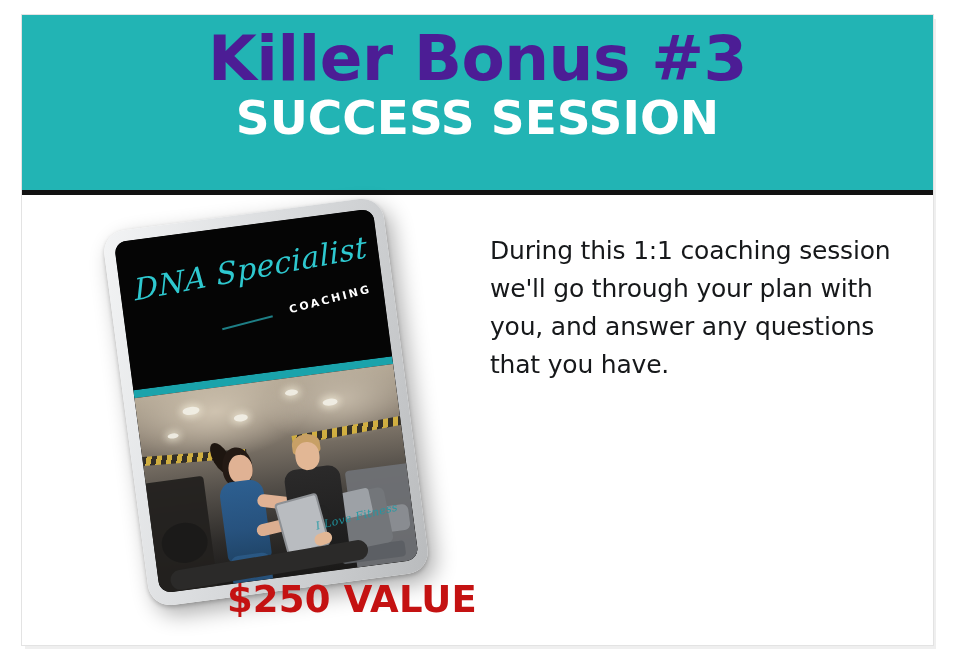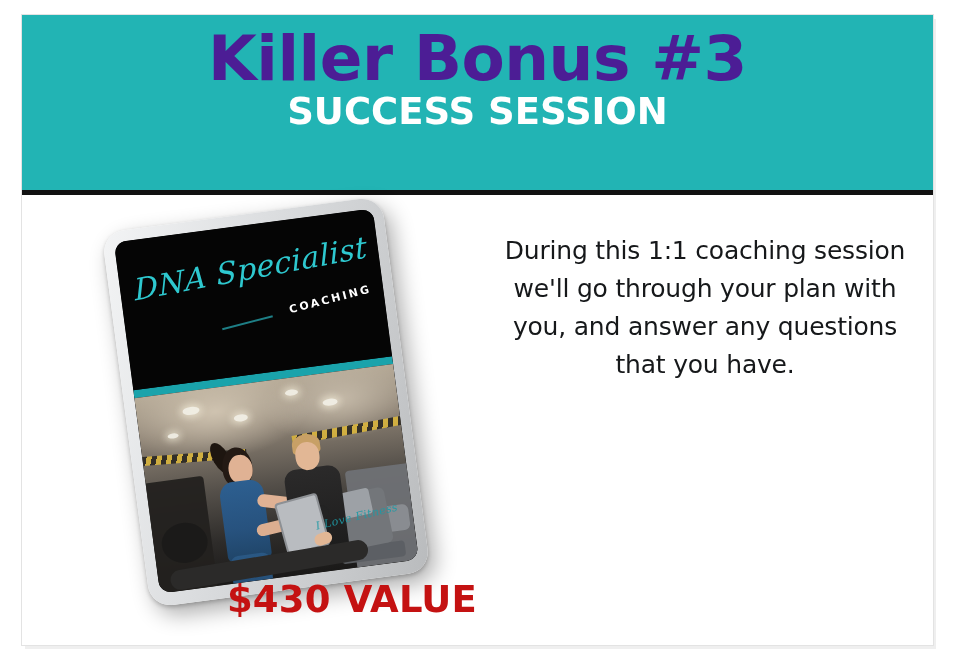--- a/index.html
+++ b/index.html
@@ -64,21 +64,21 @@
     font-weight: 700;
     color: #4c1d95;
     letter-spacing: -0.5px;
     margin: 0;
     padding: 6px 0 0 0;
     text-align: center;
     white-space: nowrap;
     font-family: "DejaVu Sans", "Liberation Sans", sans-serif;
   }
   .title-sub {
-    font-size: 37px;
+    font-size: 47px;
     line-height: 1.05;
     font-weight: 700;
     color: #ffffff;
     letter-spacing: 0px;
     margin: 0;
     padding-top: 2px;
     text-align: center;
     white-space: nowrap;
     font-family: "DejaVu Sans", "Liberation Sans", sans-serif;
   }
@@ -371,21 +371,20 @@
     width: 430px;
   }
   .copy p {
     margin: 0;
     font-family: "DejaVu Sans", "Liberation Sans", sans-serif;
     font-size: 25px;
     line-height: 1.52;
     color: #16181a;
     font-weight: 400;
     letter-spacing: -0.2px;
-    text-align: center;
   }
   .copy .gap { height: 34px; }
 
   
   .price {
     position: absolute;
     left: 22px;
     top: 578px;
     width: 660px;
     text-align: center;
@@ -473,15 +472,15 @@
       </div>
     </div>
 
     <div class="copy">
       <p>During this 1:1 coaching session we'll go through your plan with you, and answer any questions that you have.</p>
       <div class="gap"></div>
     </div>
 
   </div>
 
-  <div class="price">$430 VALUE</div>
+  <div class="price">$250 VALUE</div>
 
 </div>
 
 </body></html>

